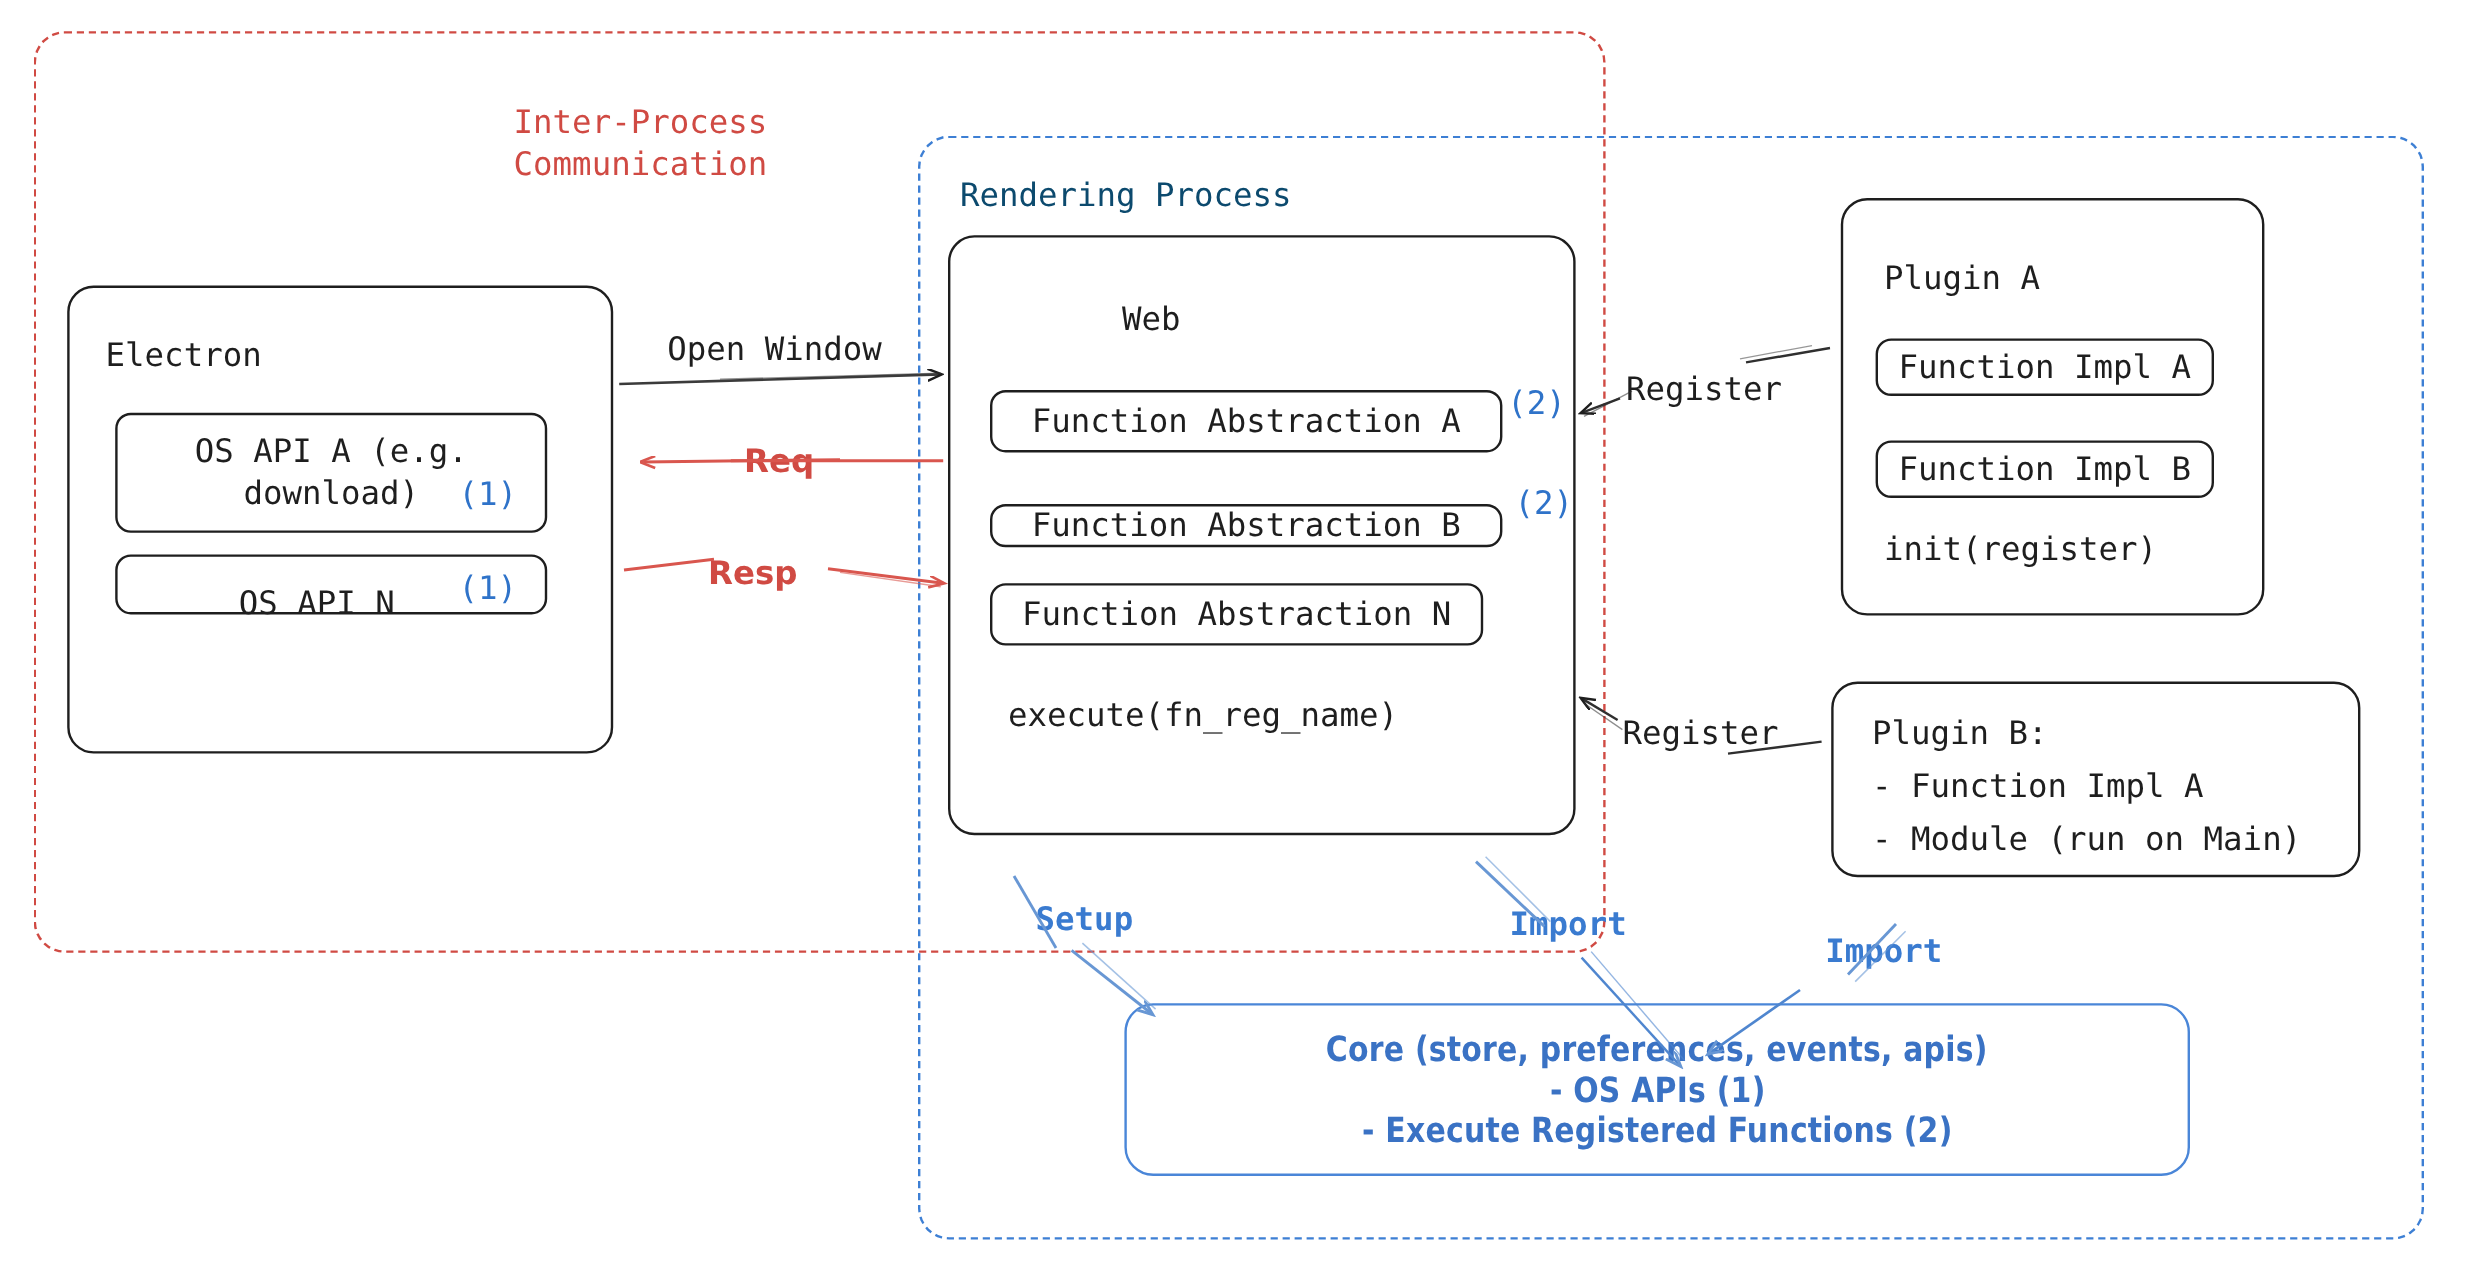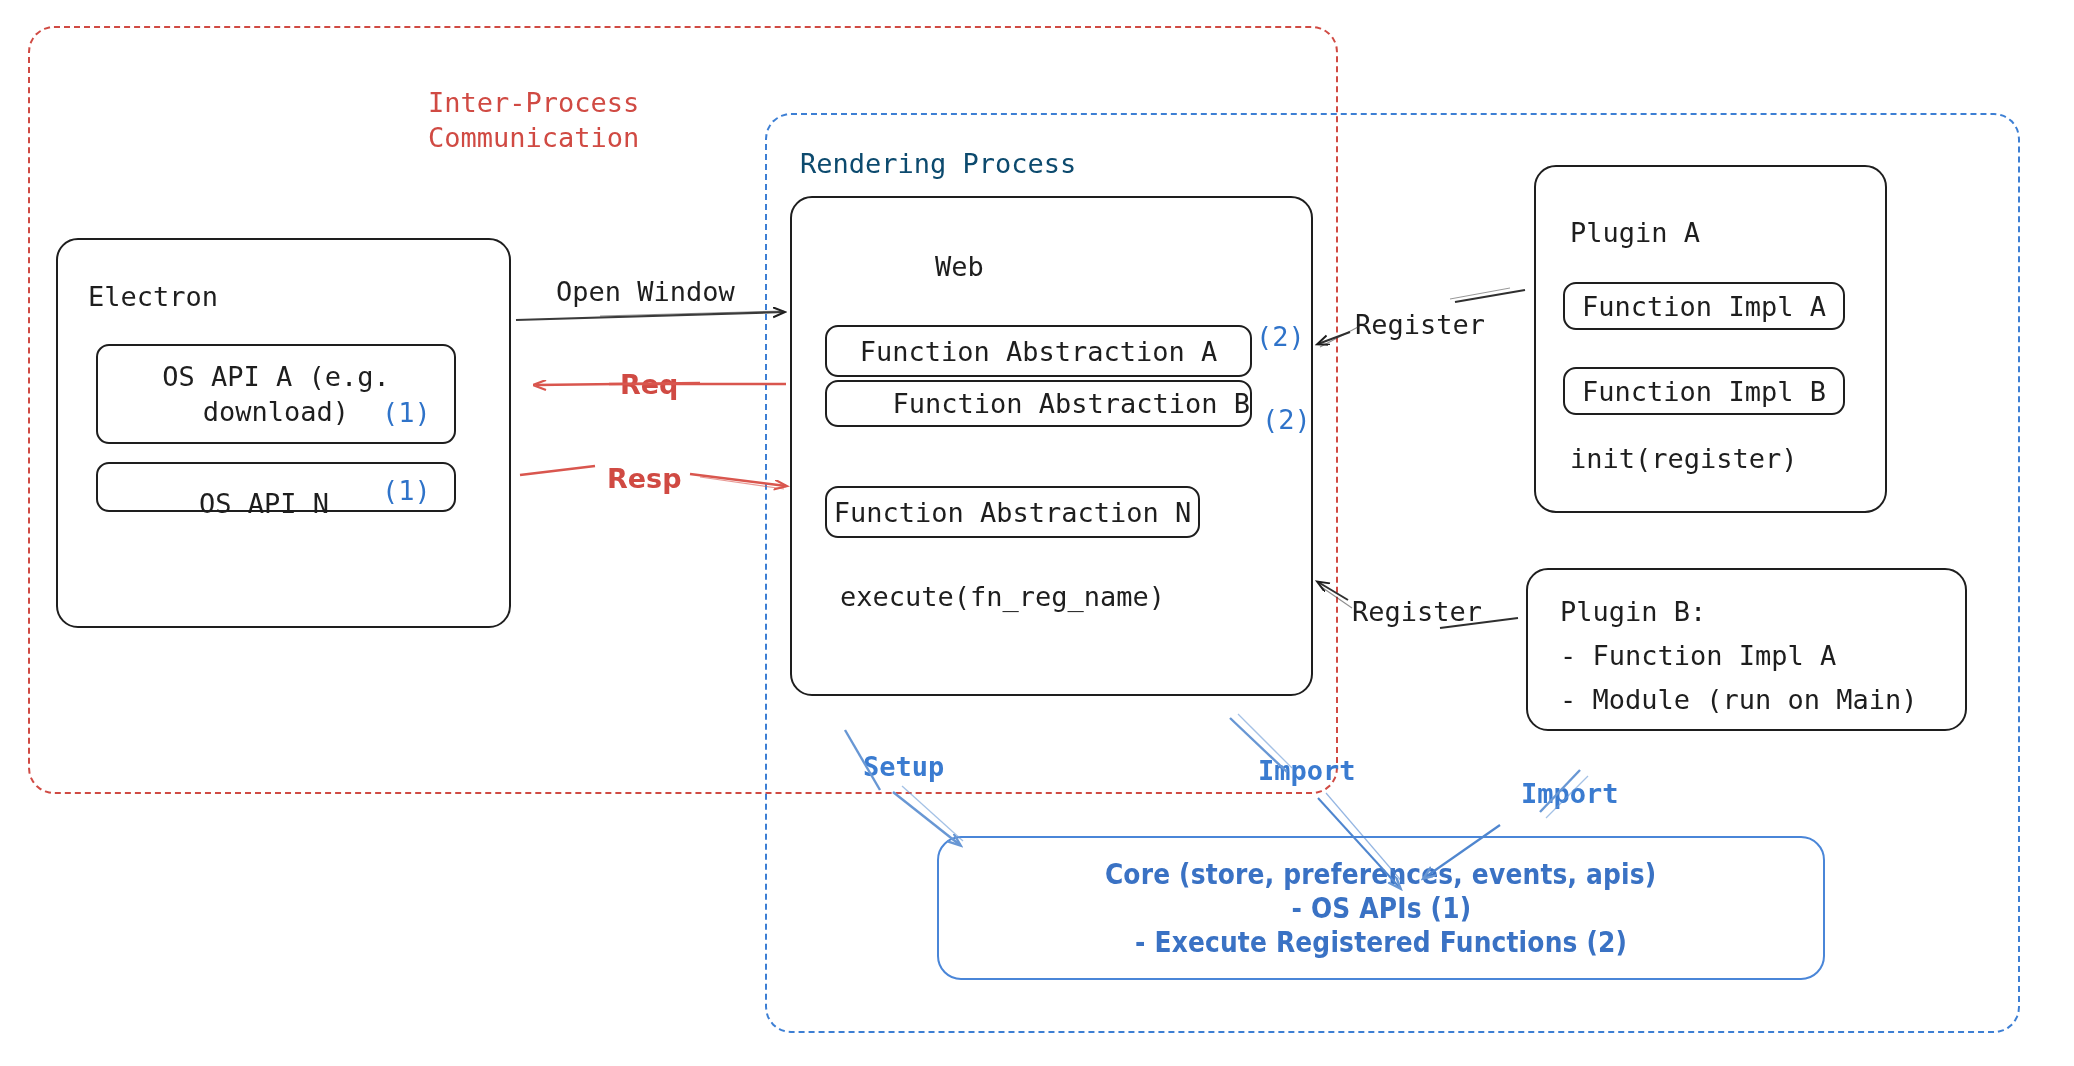--- a/index.html
+++ b/index.html
@@ -91,26 +91,26 @@
   <div class="lbl mono t-box blue" style="left:382px;top:474px;">(1)</div>
 
   <div class="node solid-box" style="left:790px;top:196px;width:523px;height:500px;"></div>
   <div class="lbl mono t-box dark" style="left:935px;top:250px;">Web</div>
 
   <div class="node inner-box" style="left:825px;top:325px;width:427px;height:52px;">
     <span class="mono t-box dark">Function Abstraction A</span>
   </div>
   <div class="lbl mono t-box blue" style="left:1256px;top:320px;">(2)</div>
 
-  <div class="node inner-box" style="left:825px;top:380px;width:427px;height:47px;justify-content:flex-end;">
+  <div class="node inner-box" style="left:825px;top:420px;width:427px;height:36px;">
     <span class="mono t-box dark">Function Abstraction B</span>
   </div>
   <div class="lbl mono t-box blue" style="left:1262px;top:403px;">(2)</div>
 
-  <div class="node inner-box" style="left:825px;top:486px;width:375px;height:52px;">
+  <div class="node inner-box" style="left:825px;top:486px;width:411px;height:52px;">
     <span class="mono t-box dark">Function Abstraction N</span>
   </div>
 
   <div class="lbl mono t-box dark" style="left:840px;top:580px;">execute(fn_reg_name)</div>
 
   <div class="node solid-box" style="left:1534px;top:165px;width:353px;height:348px;"></div>
   <div class="lbl mono t-box dark" style="left:1570px;top:216px;">Plugin A</div>
 
   <div class="node inner-box" style="left:1563px;top:282px;width:282px;height:48px;">
     <span class="mono t-box dark">Function Impl A</span>
@@ -128,21 +128,21 @@
   <div class="node core-box" style="left:937px;top:836px;width:888px;height:144px;">
     <div class="core-line" style="color: rgb(58, 114, 196);">Core (store, preferences, events, apis)</div>
     <div class="core-line" style="color: rgb(58, 114, 196);">- OS APIs (1)</div>
     <div class="core-line" style="color: rgb(58, 114, 196);">- Execute Registered Functions (2)</div>
   </div>
 
   <div class="lbl mono t-box dark" style="left:556px;top:275px;">Open Window</div>
 
   <div class="lbl sans t-box red bold" style="left:620px;top:368px;">Req</div>
 
-  <div class="lbl sans t-box red bold" style="left:607px;top:462px;">Resp</div>
+  <div class="lbl sans t-box red bold" style="left:590px;top:462px;">Resp</div>
 
   <div class="lbl mono t-box dark" style="left:1355px;top:308px;">Register</div>
 
   <div class="lbl mono t-box dark" style="left:1352px;top:595px;">Register</div>
 
   <div class="lbl mono t-box blue2 bold" style="left:863px;top:750px;">Setup</div>
 
   <div class="lbl mono t-box blue2 bold" style="left:1258px;top:754px;">Import</div>
 
   <div class="lbl mono t-box blue2 bold" style="left:1521px;top:777px;">Import</div>

